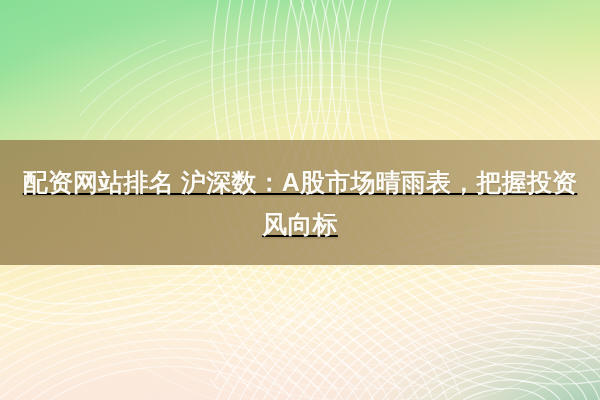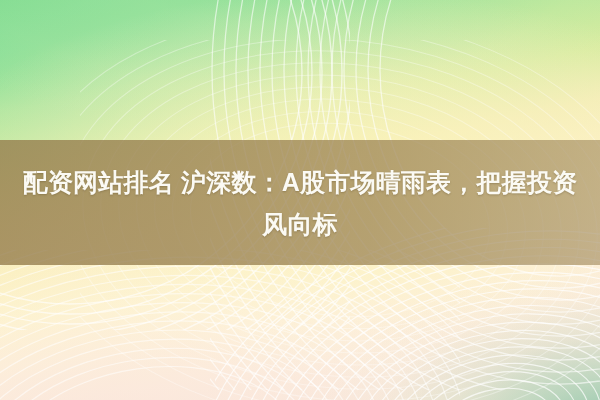--- a/index.html
+++ b/index.html
@@ -112,20 +112,21 @@
     height: 125px;
     background: linear-gradient(90deg,
         rgba(150, 126, 78, 0.80) 0%,
         rgba(152, 128, 80, 0.78) 30%,
         rgba(156, 132, 84, 0.74) 62%,
         rgba(160, 137, 92, 0.68) 86%,
         rgba(163, 140, 96, 0.64) 100%);
     display: flex;
     align-items: center;
     justify-content: center;
+    text-decoration: underline;
   }
 
   #caption-text {
     width: 556px;
     margin: 0;
     text-align: center;
     color: #fbfaf4;
     font-family: "Liberation Sans", "DejaVu Sans", sans-serif;
     font-size: 25px;
     font-weight: 700;

